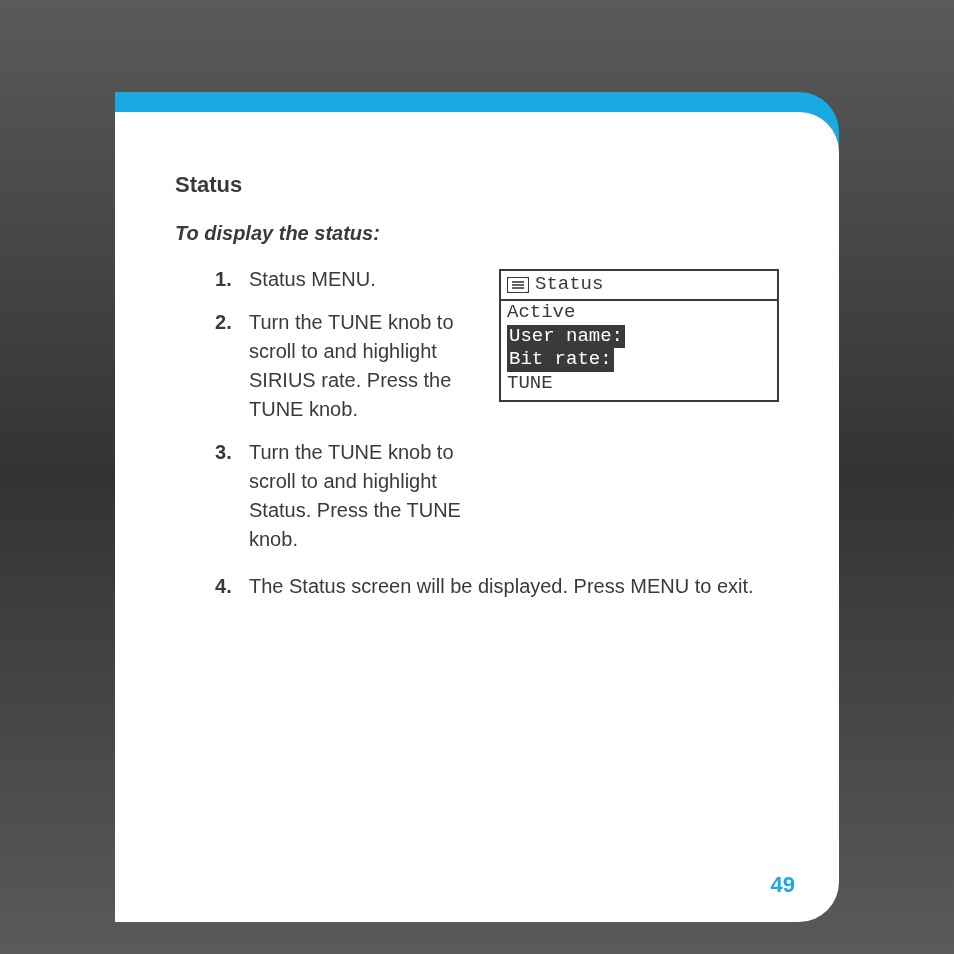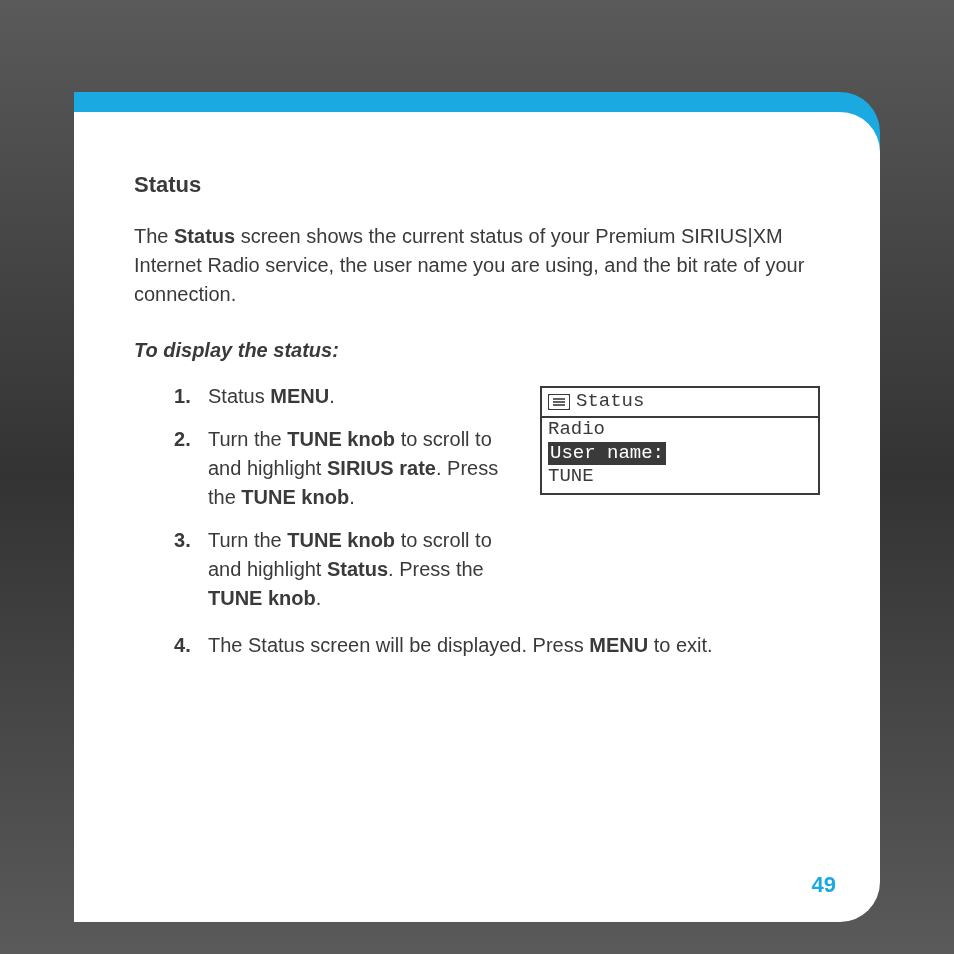--- a/index.html
+++ b/index.html
@@ -5,21 +5,21 @@
   * { box-sizing: border-box; margin: 0; padding: 0; }
   html, body { width: 954px; height: 954px; }
   body {
     font-family: Arial, Helvetica, sans-serif;
     background: linear-gradient(to bottom, #5a5a5a 0%, #333333 50%, #5a5a5a 100%);
     display: flex;
     align-items: center;
     justify-content: center;
   }
   .page-wrap {
-    width: 806px;
+    width: 724px;
     height: 890px;
     position: relative;
     padding-left: 16px;
   }
   .blue-tab {
     position: absolute;
     top: 60px;
     left: 0;
     right: 0;
     height: 60px;
@@ -81,21 +81,21 @@
     color: #3a3a3a;
   }
   .steps li::before {
     content: counter(step) ".";
     position: absolute;
     left: 0;
     top: 0;
     font-weight: bold;
     font-size: 20px;
   }
-  .steps b { font-weight: bold; }
+  .steps b { font-weight: normal; }
   .step-wide {
     margin-top: 4px;
   }
   .lcd {
     width: 280px;
     border: 2px solid #3a3a3a;
     font-family: "Courier New", Courier, monospace;
     font-size: 19px;
     color: #3a3a3a;
     margin-top: 4px;
@@ -134,23 +134,20 @@
 </style>
 </head>
 <body>
 
 <div class="page-wrap">
   <div class="blue-tab"></div>
   <div class="page">
 
     <h2 class="section-title">Status</h2>
 
-    <p class="intro">
-      <span>The </span><b>Status</b><span> screen shows the current status of your Premium SIRIUS|XM Internet Radio service, the user name you are using, and the bit rate of your connection.</span>
-    </p>
 
     <p class="sub-heading">To display the status:</p>
 
     <div class="content-row">
       <div class="steps">
         <ol>
           <li>
             <span>Status </span><b>MENU</b><span>.</span>
           </li>
           <li>
@@ -168,22 +165,23 @@
             <svg width="22" height="16" viewBox="0 0 22 16">
               <rect x="0" y="0" width="22" height="16" rx="2" ry="2" fill="none" stroke="#3a3a3a" stroke-width="2"></rect>
               <line x1="5" y1="5" x2="17" y2="5" stroke="#3a3a3a" stroke-width="1.6"></line>
               <line x1="5" y1="8" x2="17" y2="8" stroke="#3a3a3a" stroke-width="1.6"></line>
               <line x1="5" y1="11" x2="17" y2="11" stroke="#3a3a3a" stroke-width="1.6"></line>
             </svg>
           </span>
           <span>Status</span>
         </div>
         <div class="lcd-body">
-          <div class="lcd-row">Radio</div>
+          <div class="lcd-row">Active</div>
           <div class="lcd-row"><span class="inv">User name:</span></div>
+          <div class="lcd-row"><span class="inv">Bit rate:</span></div>
           <div class="lcd-row">TUNE</div>
         </div>
       </div>
     </div>
 
     <div class="steps step-wide" style="padding-left:40px;">
       <ol start="4" style="list-style:none;">
         <li style="counter-reset: step 3;">
           <span>The Status screen will be displayed. Press </span><b>MENU</b><span> to exit.</span>
         </li>

